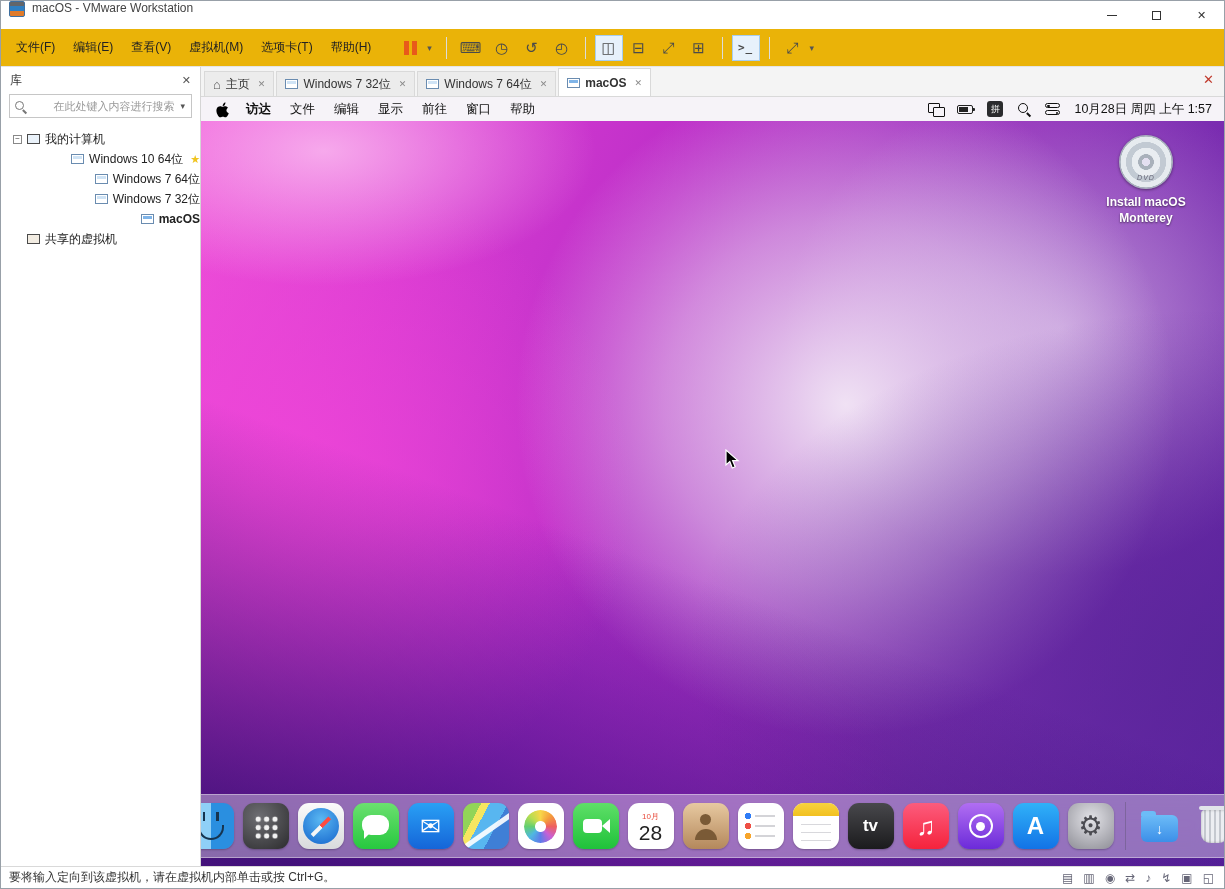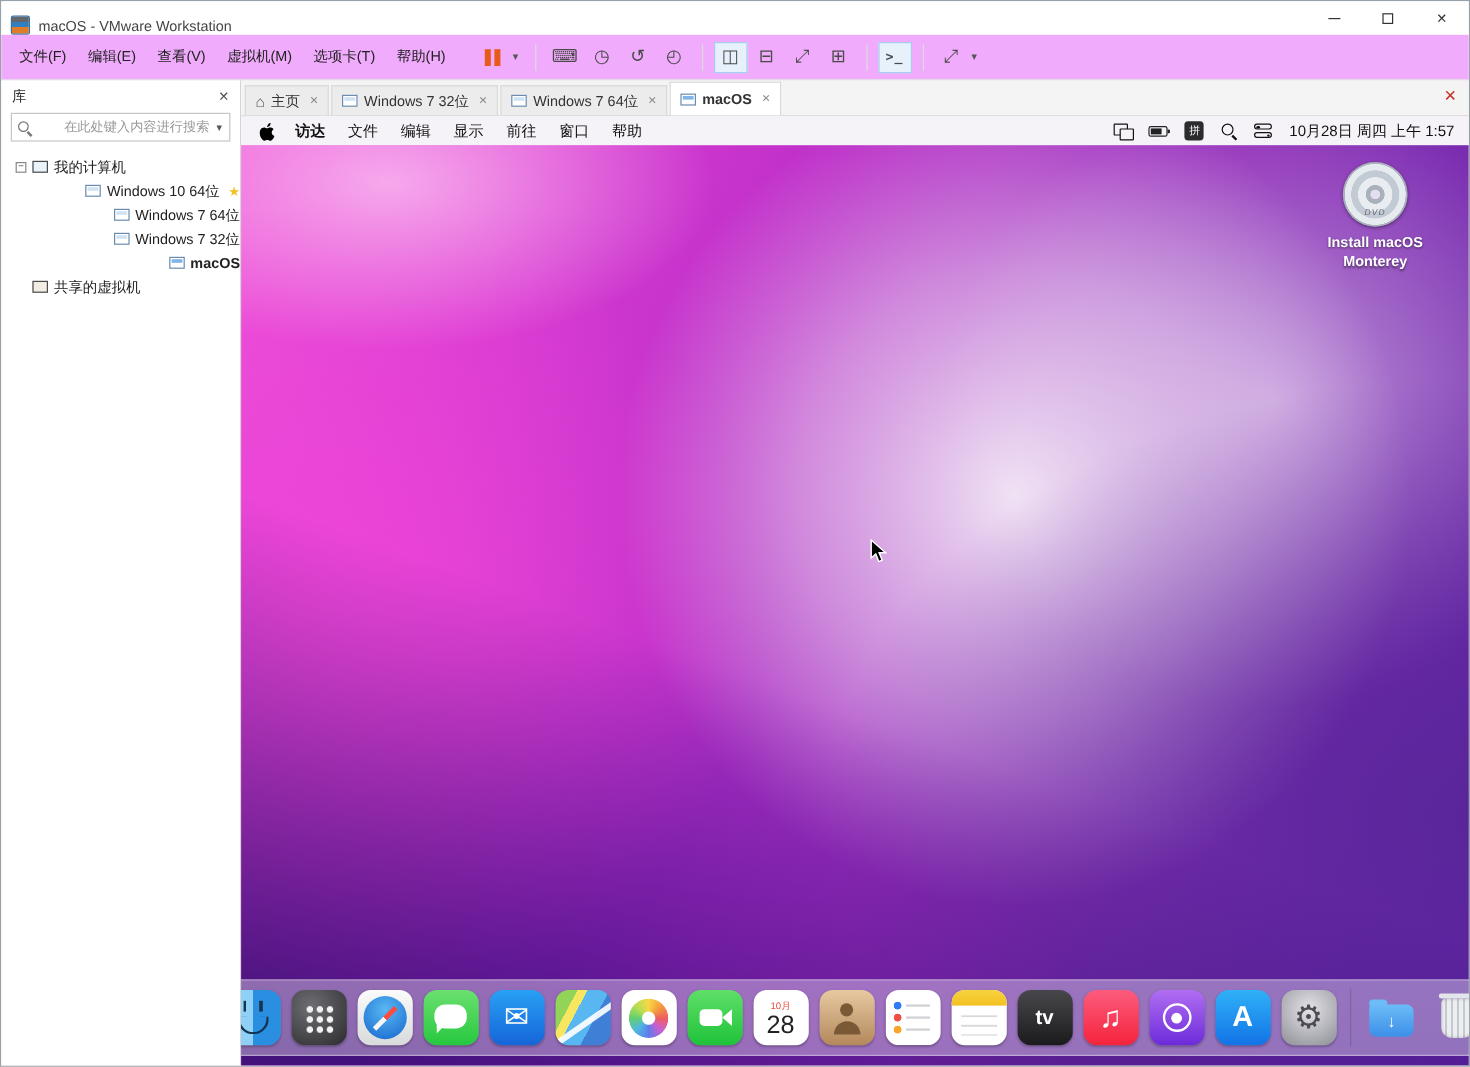--- a/index.html
+++ b/index.html
@@ -1,32 +1,32 @@
 <!DOCTYPE html>
 <html><head>
 <meta charset="utf-8">
 <style>
   * { box-sizing: border-box; }
   body { margin:0; background:#8a8a8a; font-family:"Liberation Sans","DejaVu Sans",sans-serif; }
   .window { width:1225px; height:889px; display:flex; flex-direction:column; background:#fff;
             border:1px solid #98a0a8; overflow:hidden; }
 
   
-  .titlebar { height:28px; display:flex; align-items:flex-end; padding:0 0 0 8px; background:#fff; flex:0 0 auto; }
+  .titlebar { height:28px; display:flex; align-items:flex-start; padding:0 0 0 8px; background:#fff; flex:0 0 auto; }
   .vmlogo { width:16px; height:16px; margin-right:7px; border-radius:2px;
             background:linear-gradient(180deg,#63666a 0 30%,#2f7fc1 30% 62%,#e07b2a 62% 100%);
             border:1px solid #3d6fa0; }
   .title { font-size:12px; color:#444; }
   .wcontrols { margin-left:auto; display:flex; height:100%; }
   .wc { width:45px; height:100%; display:flex; align-items:center; justify-content:center; color:#333; font-size:11px; }
   .minbar { width:10px; height:1px; background:#333; display:block; }
   .maxbox { width:9px; height:9px; border:1px solid #333; display:block; }
 
   
-  .menurow { height:38px; display:flex; align-items:center; padding:0 6px; background:#f0abfc;
+  .menurow { height:38px; display:flex; align-items:center; padding:0 6px; background:#eab308;
              border-bottom:1px solid #e4e4e4; flex:0 0 auto; }
   .menu { font-size:12px; color:#222; padding:5px 9px; cursor:default; }
   .toolbar { display:flex; align-items:center; margin-left:16px; gap:2px; }
   .tbtn { min-width:28px; height:26px; border:1px solid transparent; background:transparent; color:#4a4a4a;
           font-size:15px; line-height:1; display:flex; align-items:center; justify-content:center;
           font-family:inherit; padding:0 3px; }
   .tbtn.active { background:#e7f1fb; border-color:#a6cdf0; }
   .pausebtn { gap:3px; }
   .pbar { width:5px; height:14px; background:#e85a1a; display:inline-block; }
   .tdrop { font-size:9px; color:#555; margin:0 5px 0 1px; }
@@ -441,14 +441,27 @@
               </div>
             <div class="dicon ic-trash" title="trash">
                 <span class="trash-body"></span>
               </div>
           </div>
         </div>
       </div>
     </div>
   </div>
 
+  <div class="statusbar">
+    <span class="hint">要将输入定向到该虚拟机，请在虚拟机内部单击或按 Ctrl+G。</span>
+    <div class="dev-icons">
+      <span>▤</span>
+      <span>▥</span>
+      <span>◉</span>
+      <span>⇄</span>
+      <span>♪</span>
+      <span>↯</span>
+      <span>▣</span>
+      <span>◱</span>
+    </div>
+  </div>
 
 </div>
 
 </body></html>

